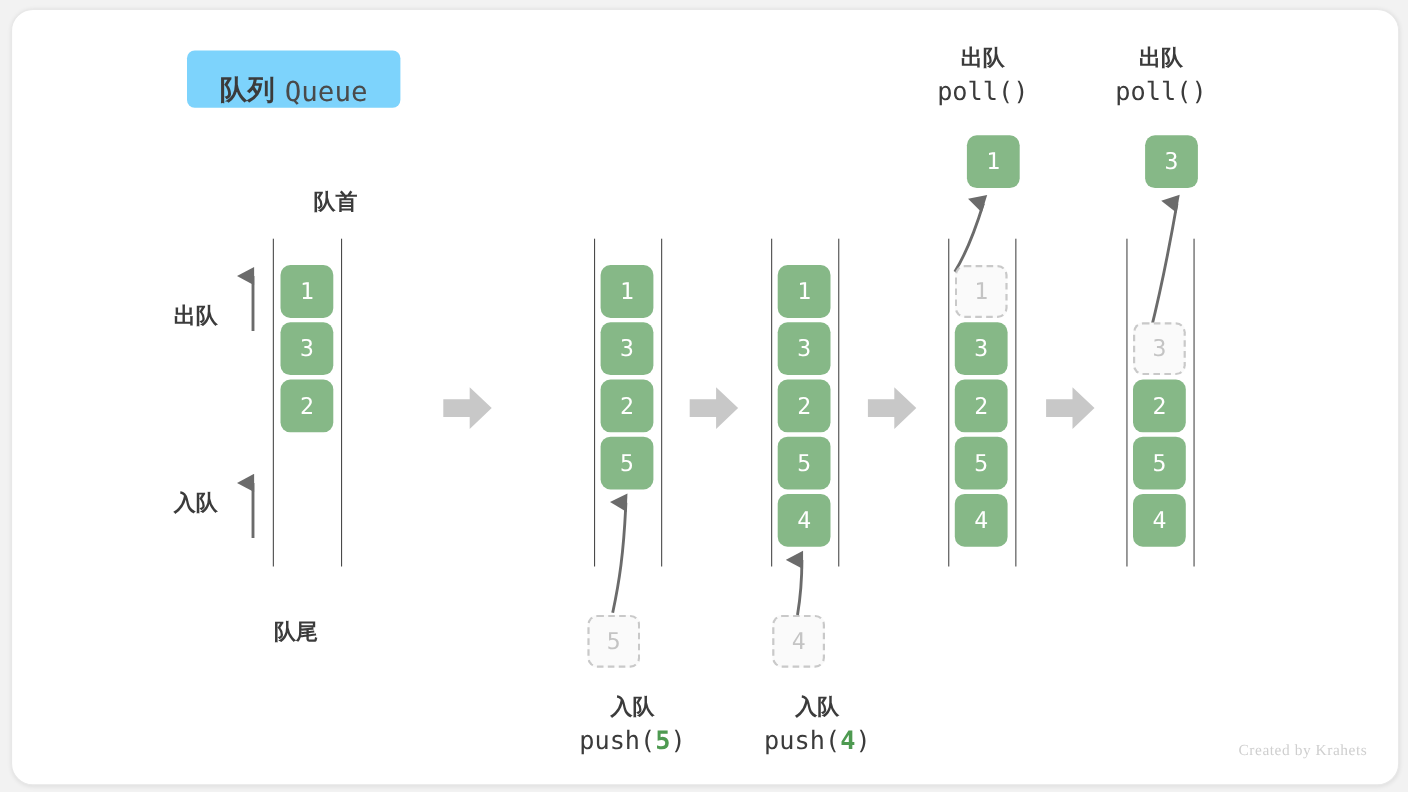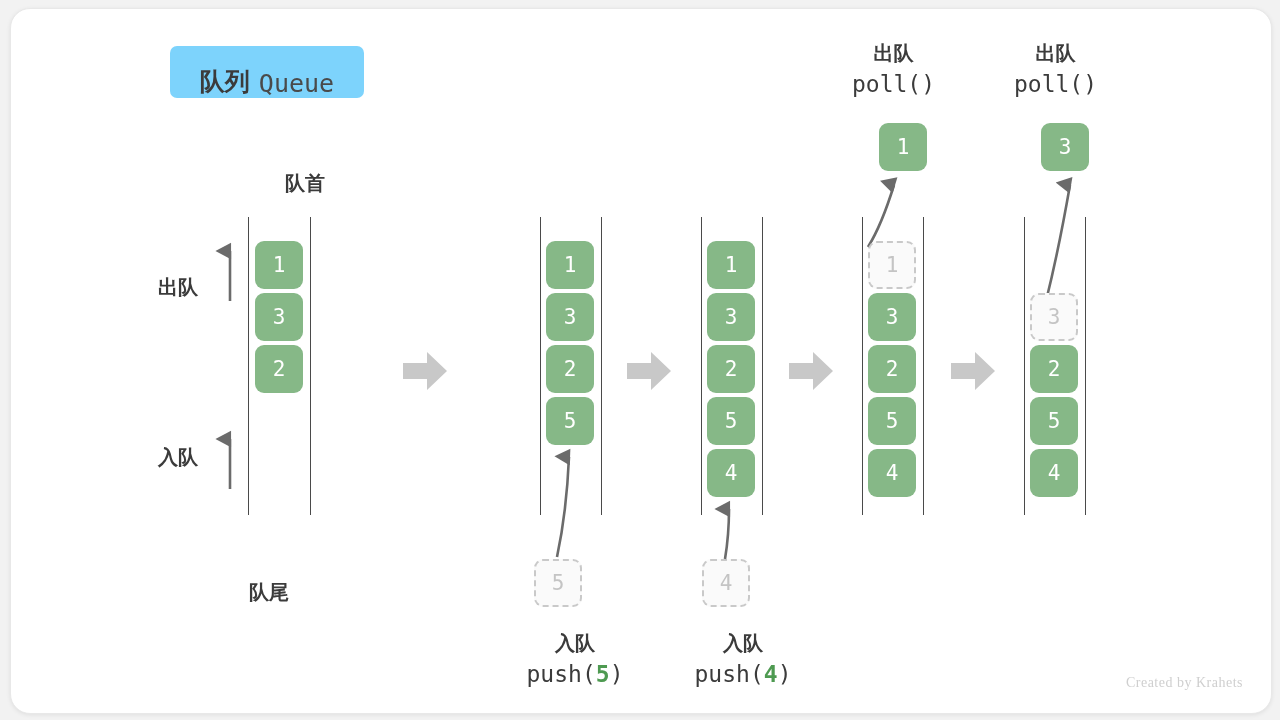--- a/index.html
+++ b/index.html
@@ -62,21 +62,21 @@
 <body>
 
 <div id="card">
 
   <div id="title-badge" class="abs">
     <span class="cn">队列</span>
     <span class="en">Queue</span>
   </div>
 
   <div class="abs cn-label" style="left:238px;top:161px;margin-left:36px;">队首</div>
-  <div class="abs cn-label" style="left:238px;top:570px;">队尾</div>
+  <div class="abs cn-label" style="left:238px;top:552px;">队尾</div>
 
   <div class="abs cn-label" style="left:147px;top:265px;">出队</div>
   <div class="abs cn-label" style="left:147px;top:435px;">入队</div>
 
   <svg class="abs" style="left:206px;top:232px;" width="26" height="62">
     <defs>
       <marker id="mk-up" markerWidth="7" markerHeight="7" refX="3.2" refY="5.6" orient="auto">
         <path d="M0,6 L3.2,0 L6.4,6 Z" fill="#6b6b6b"></path>
       </marker>
     </defs>

